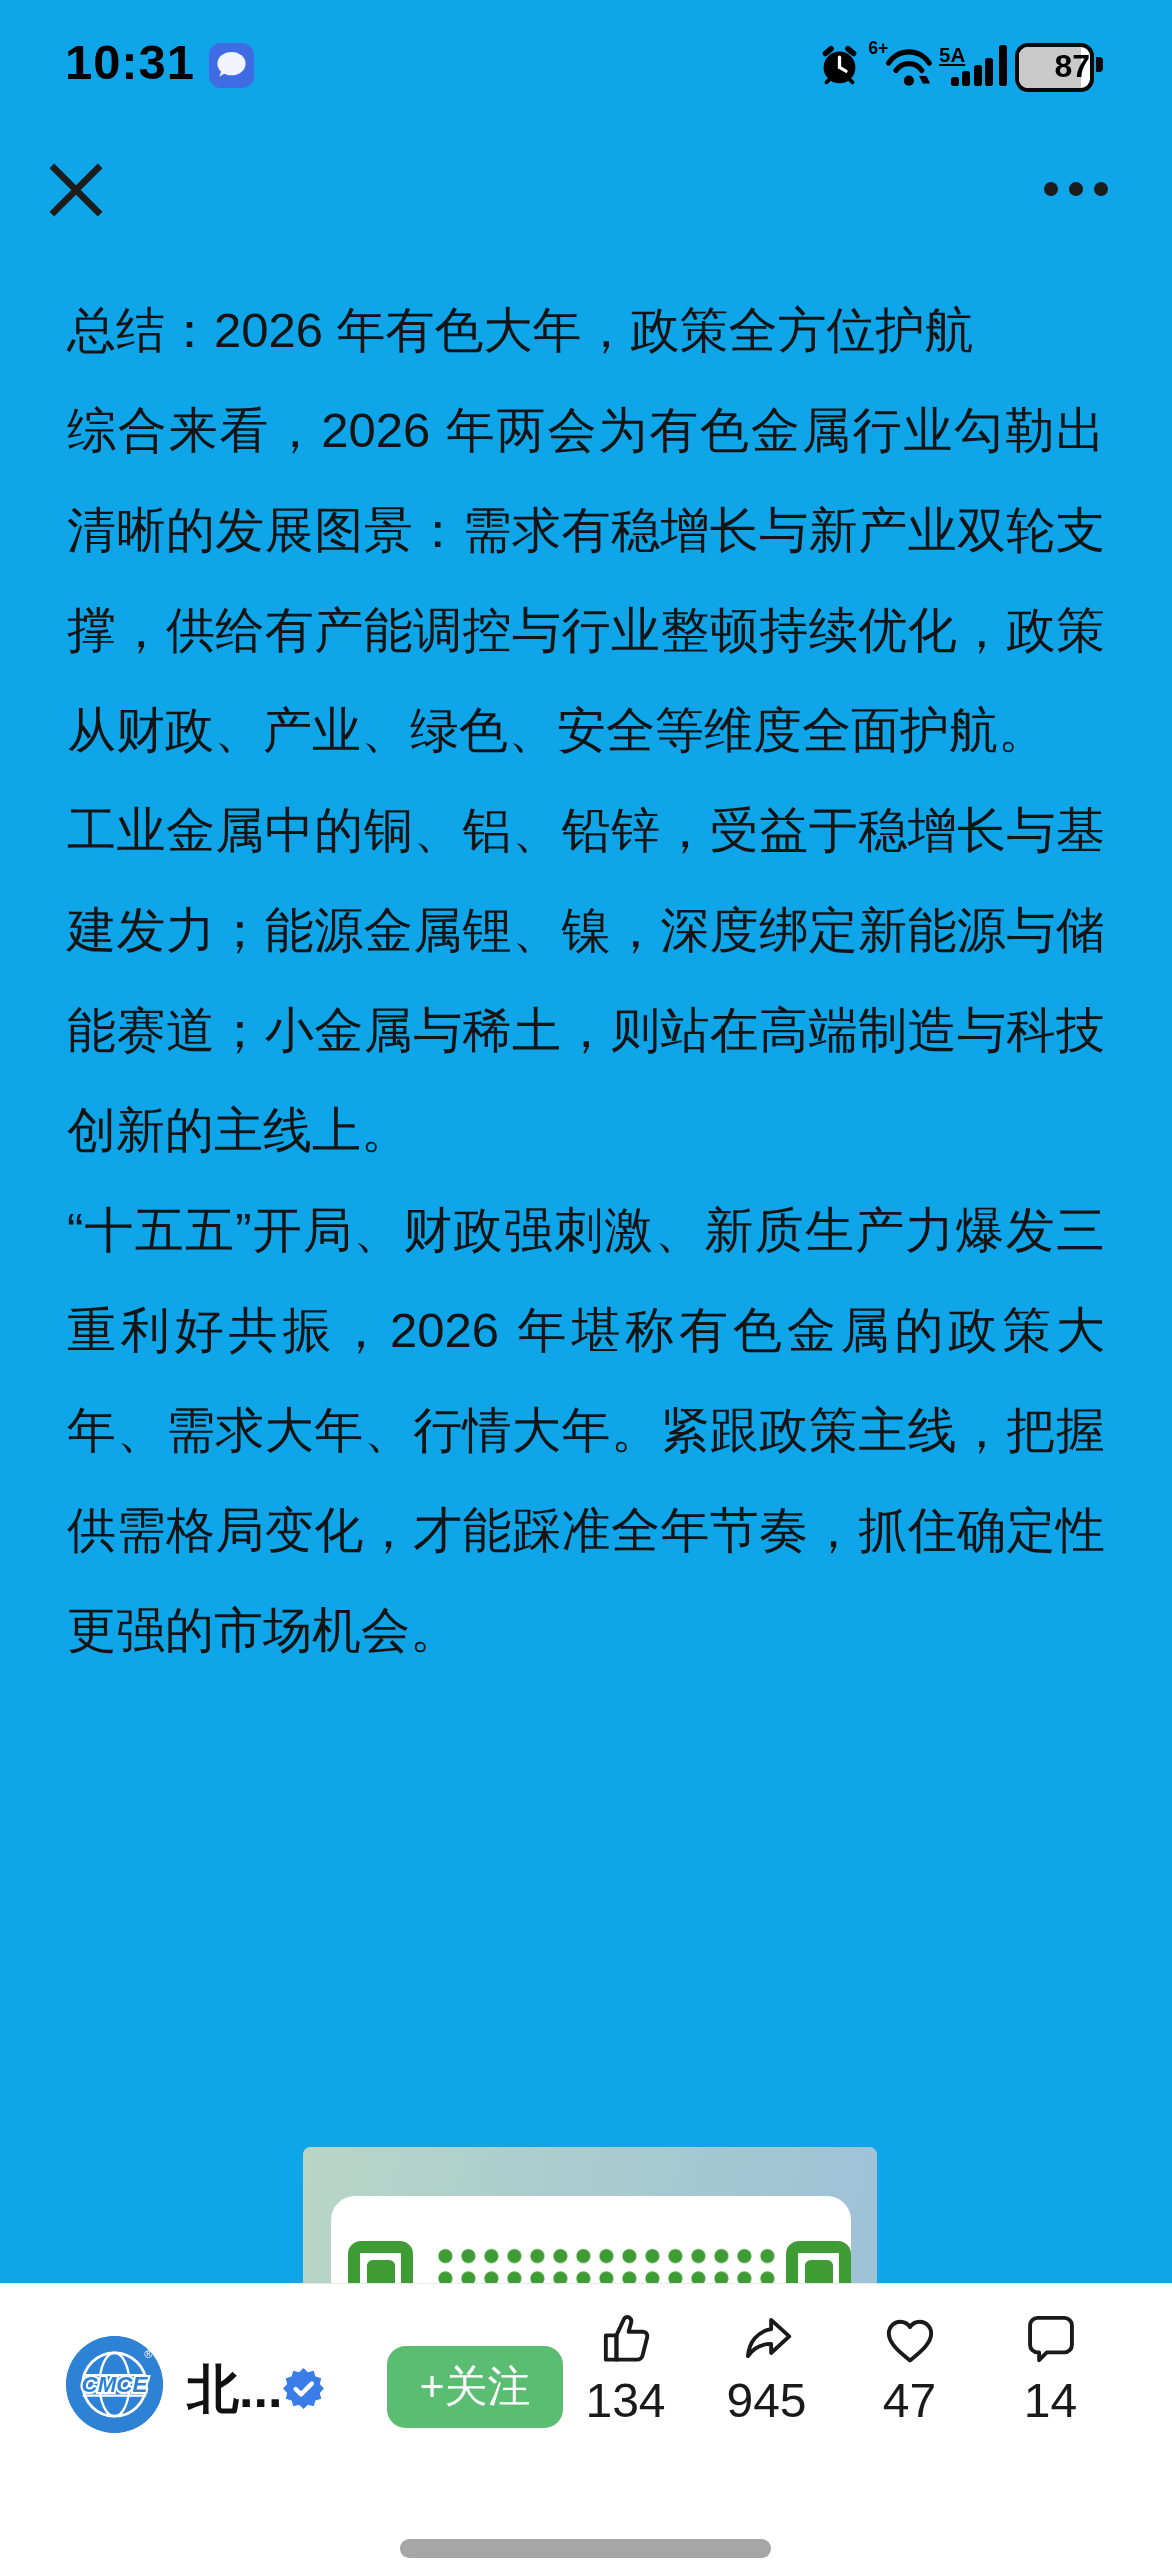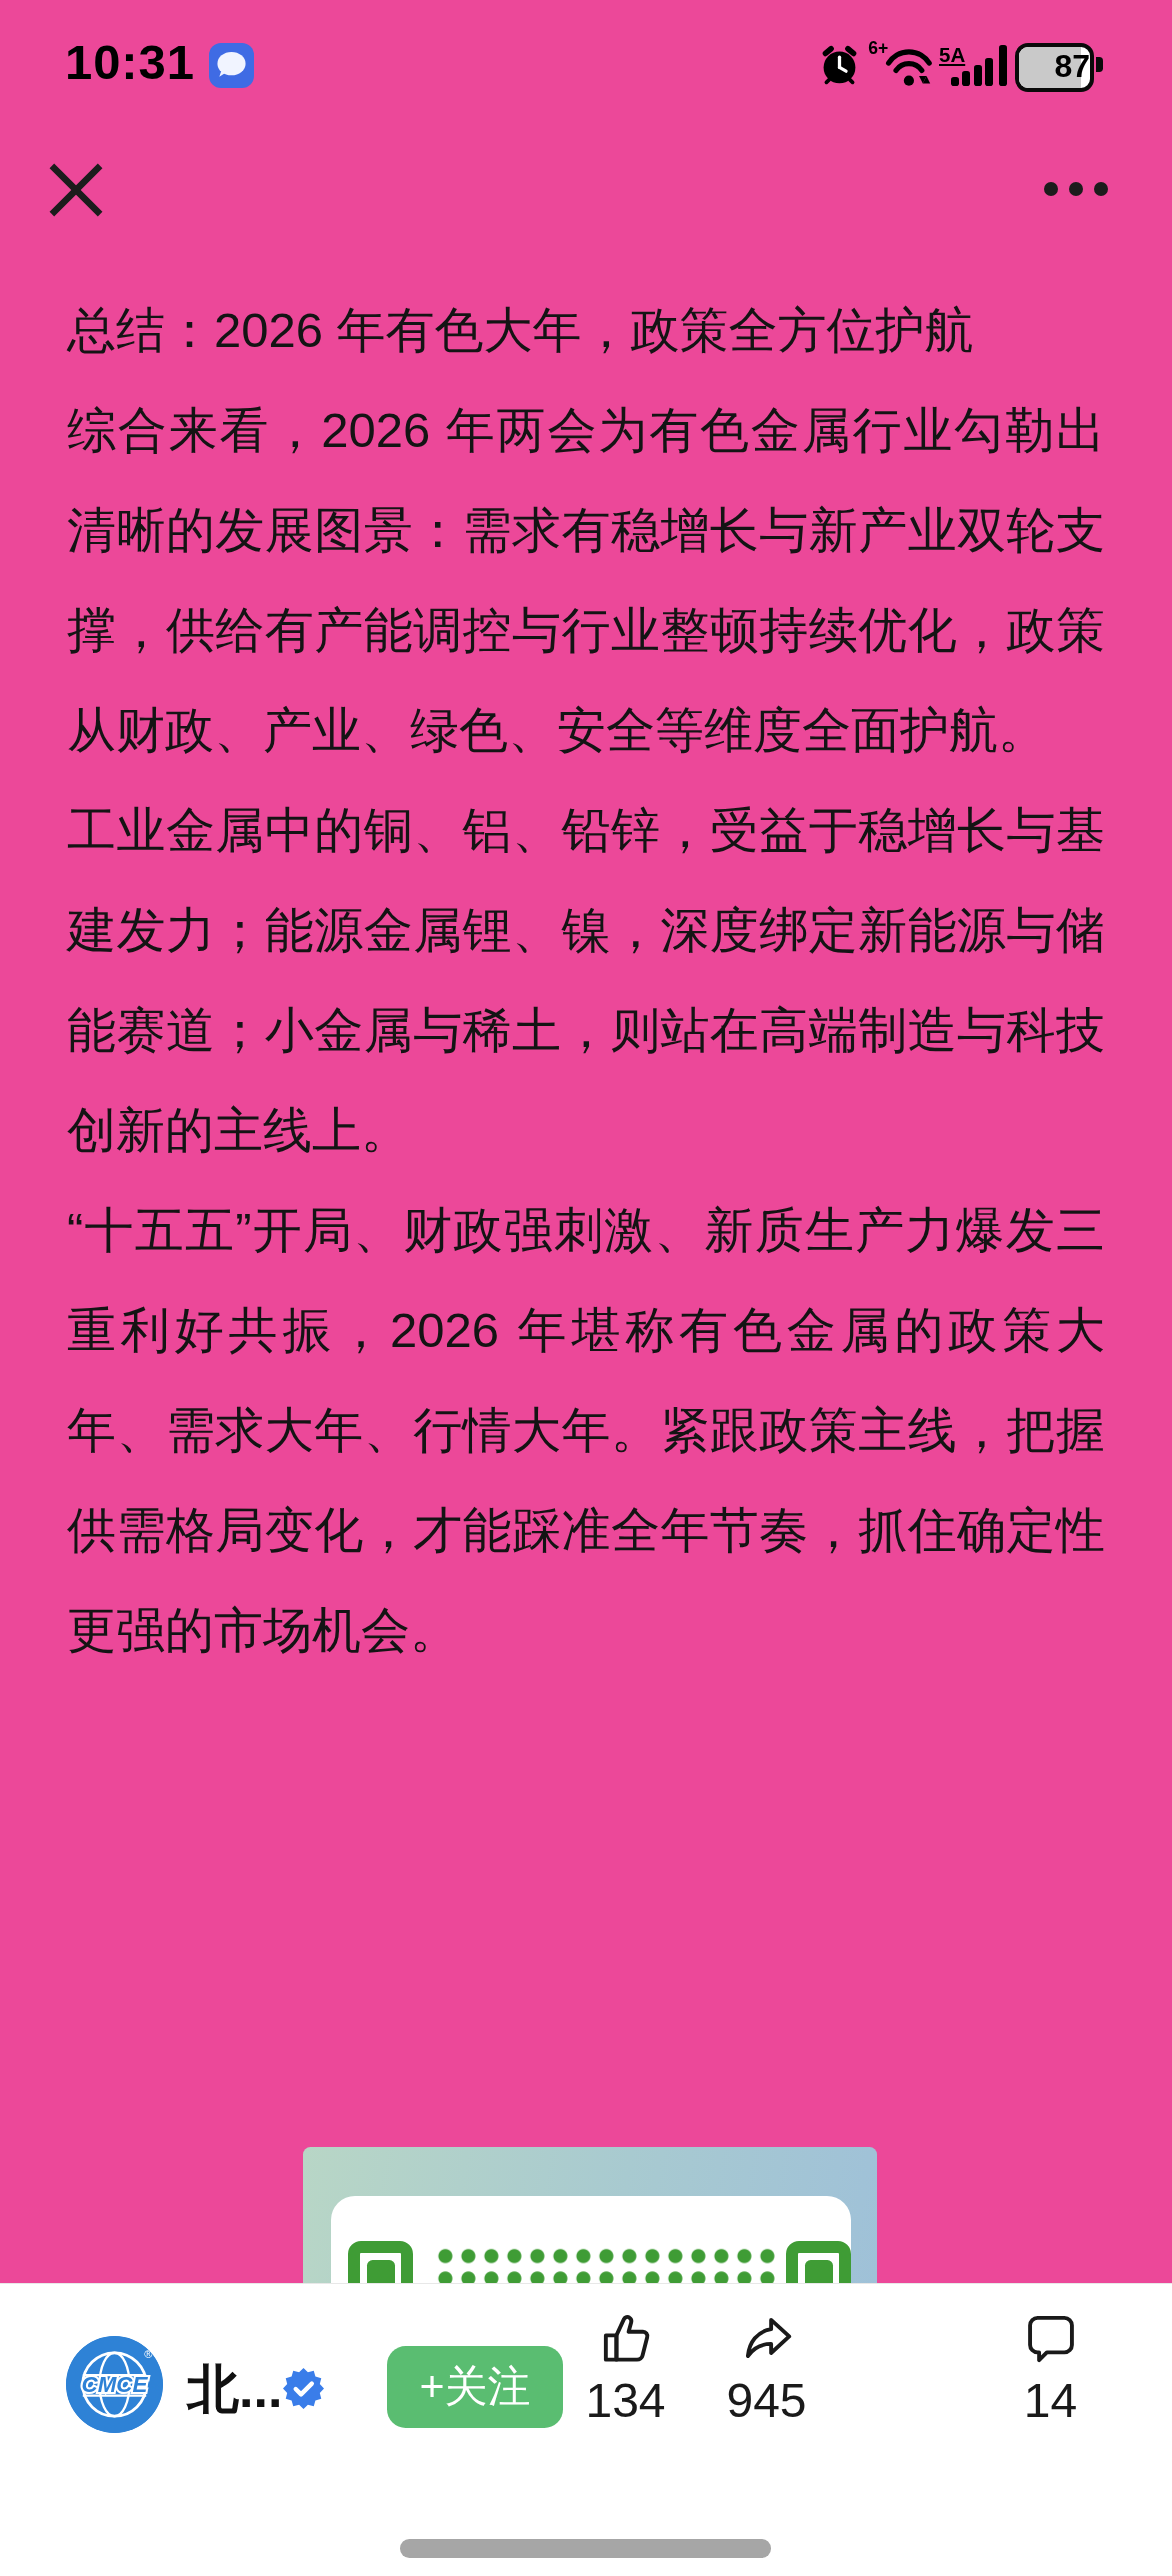--- a/index.html
+++ b/index.html
@@ -1,17 +1,17 @@
 <!DOCTYPE html>
 <html style="font-size:15px"><head>
 <meta charset="utf-8">
 <style>
   html,body{margin:0;padding:0;background:#ffffff;}
   .screen{
-    position:relative;width:1172px;height:2576px;background:#ec4899;overflow:hidden;
+    position:relative;width:1172px;height:2576px;background:#0ea5e9;overflow:hidden;
     font-family:"Liberation Sans","DejaVu Sans",sans-serif;color:#141414;
   }
   
   .status-time{position:absolute;left:65px;top:34px;font-size:49px;font-weight:700;letter-spacing:0.9px;color:#000;}
   .msg-icon{position:absolute;left:209px;top:43px;width:45px;height:45px;border-radius:12px;background:#3f6be4;}
   .msg-icon svg{position:absolute;left:0;top:0;}
   .alarm-icon{position:absolute;left:818px;top:45px;}
   .wifi-icon{position:absolute;left:868px;top:39px;}
   .signal-group{position:absolute;left:939px;top:41px;width:75px;height:47px;}
   .net-label{position:absolute;left:0;top:1.9px;font-size:20.5px;font-weight:700;color:#000;text-decoration:underline;}
@@ -154,20 +154,26 @@
         <path d="M4.2 10.6 H8.3 V20 H4.2 Z" fill="none" stroke="#1a1a1a" stroke-width="1.5" stroke-linejoin="round"></path>
       </svg>
       <span class="cnt">134</span>
     </div>
     <div class="action share">
       <svg width="62" height="62" viewBox="0 0 24 24">
         <path d="M13.6 8.2 V4.6 L20.6 11 L13.6 17.4 V13.9 C9.4 13.9 6.8 15.4 4.6 18.6 C5.1 13.2 8.2 9.1 13.6 8.2 Z" fill="none" stroke="#1a1a1a" stroke-width="1.5" stroke-linejoin="round"></path>
       </svg>
       <span class="cnt">945</span>
     </div>
+    <div class="action fav">
+      <svg width="62" height="62" viewBox="0 0 24 24">
+        <path d="M12 20.3 C7.2 16.5 3.8 13.4 3.8 9.9 C3.8 7.3 5.8 5.3 8.2 5.3 C9.8 5.3 11.2 6.1 12 7.4 C12.8 6.1 14.2 5.3 15.8 5.3 C18.2 5.3 20.2 7.3 20.2 9.9 C20.2 13.4 16.8 16.5 12 20.3 Z" fill="none" stroke="#1a1a1a" stroke-width="1.5" stroke-linejoin="round"></path>
+      </svg>
+      <span class="cnt">47</span>
+    </div>
     <div class="action cmt">
       <svg width="62" height="62" viewBox="0 0 24 24">
         <path d="M6.8 3.8 H17.2 A2.9 2.9 0 0 1 20.1 6.7 V14.3 A2.9 2.9 0 0 1 17.2 17.2 H10.4 L7.4 20.2 V17.2 H6.8 A2.9 2.9 0 0 1 3.9 14.3 V6.7 A2.9 2.9 0 0 1 6.8 3.8 Z" fill="none" stroke="#1a1a1a" stroke-width="1.5" stroke-linejoin="round"></path>
       </svg>
       <span class="cnt">14</span>
     </div>
 
     <div class="home-indicator"></div>
   </div>
 

